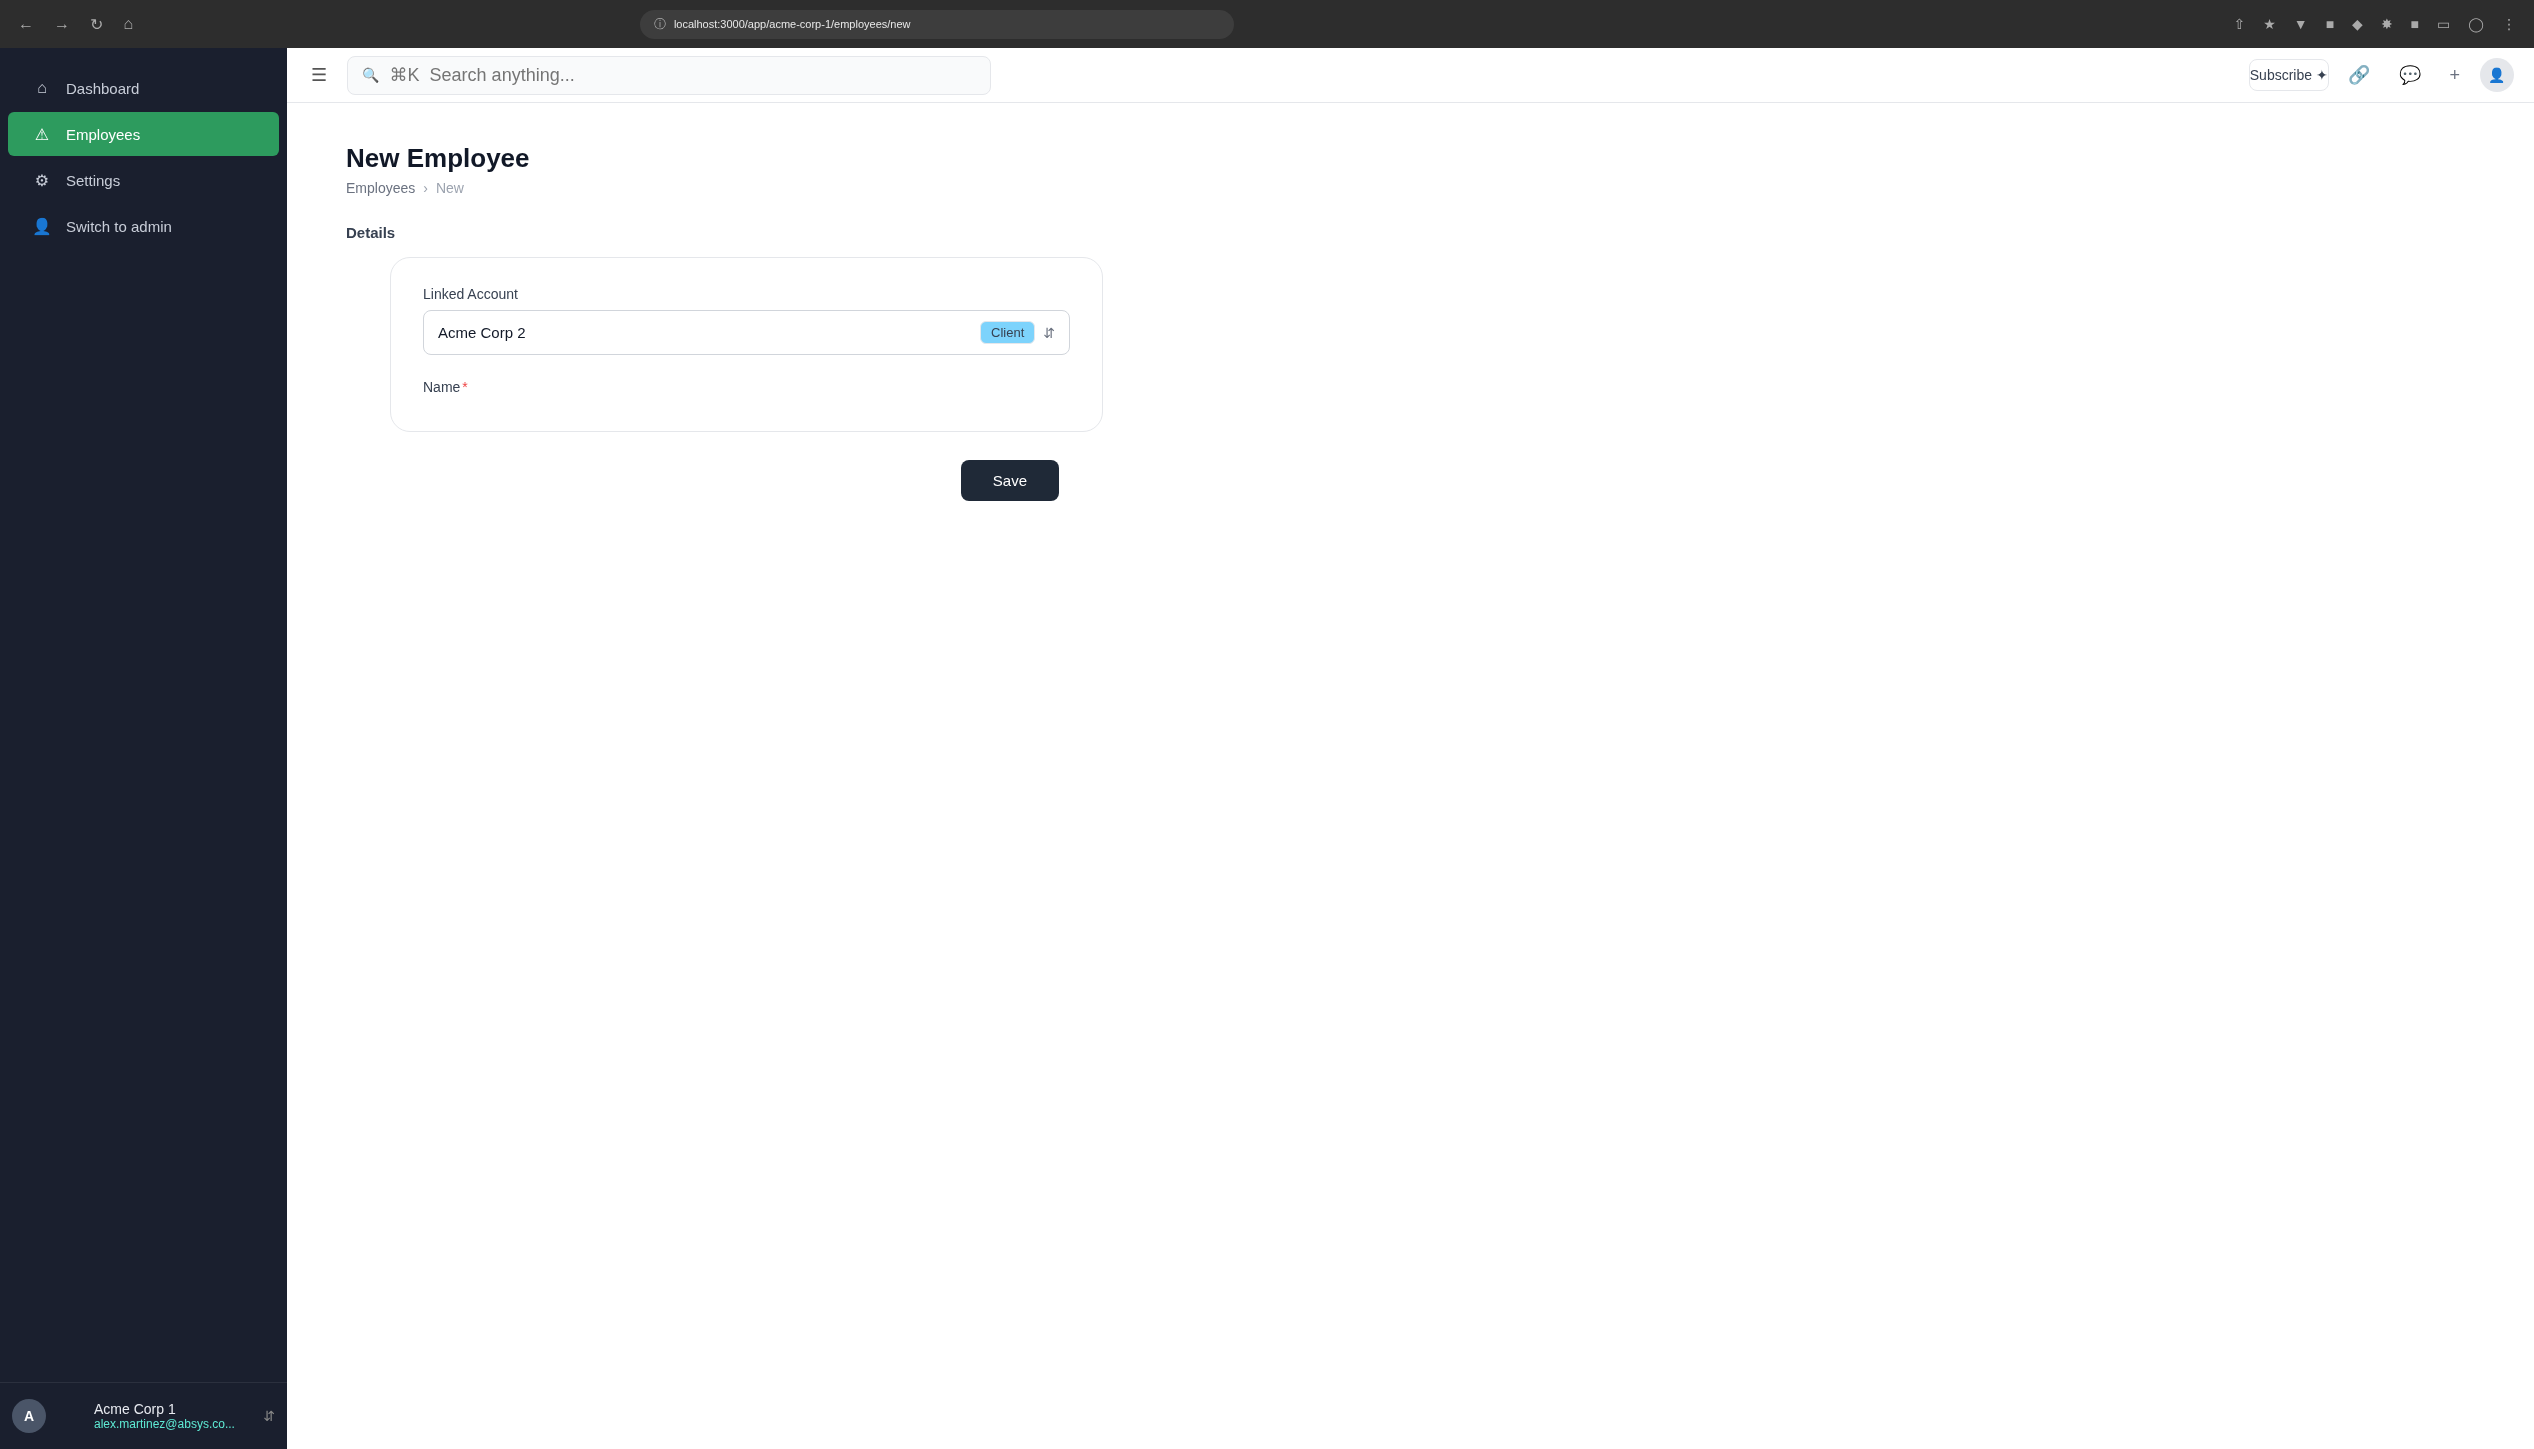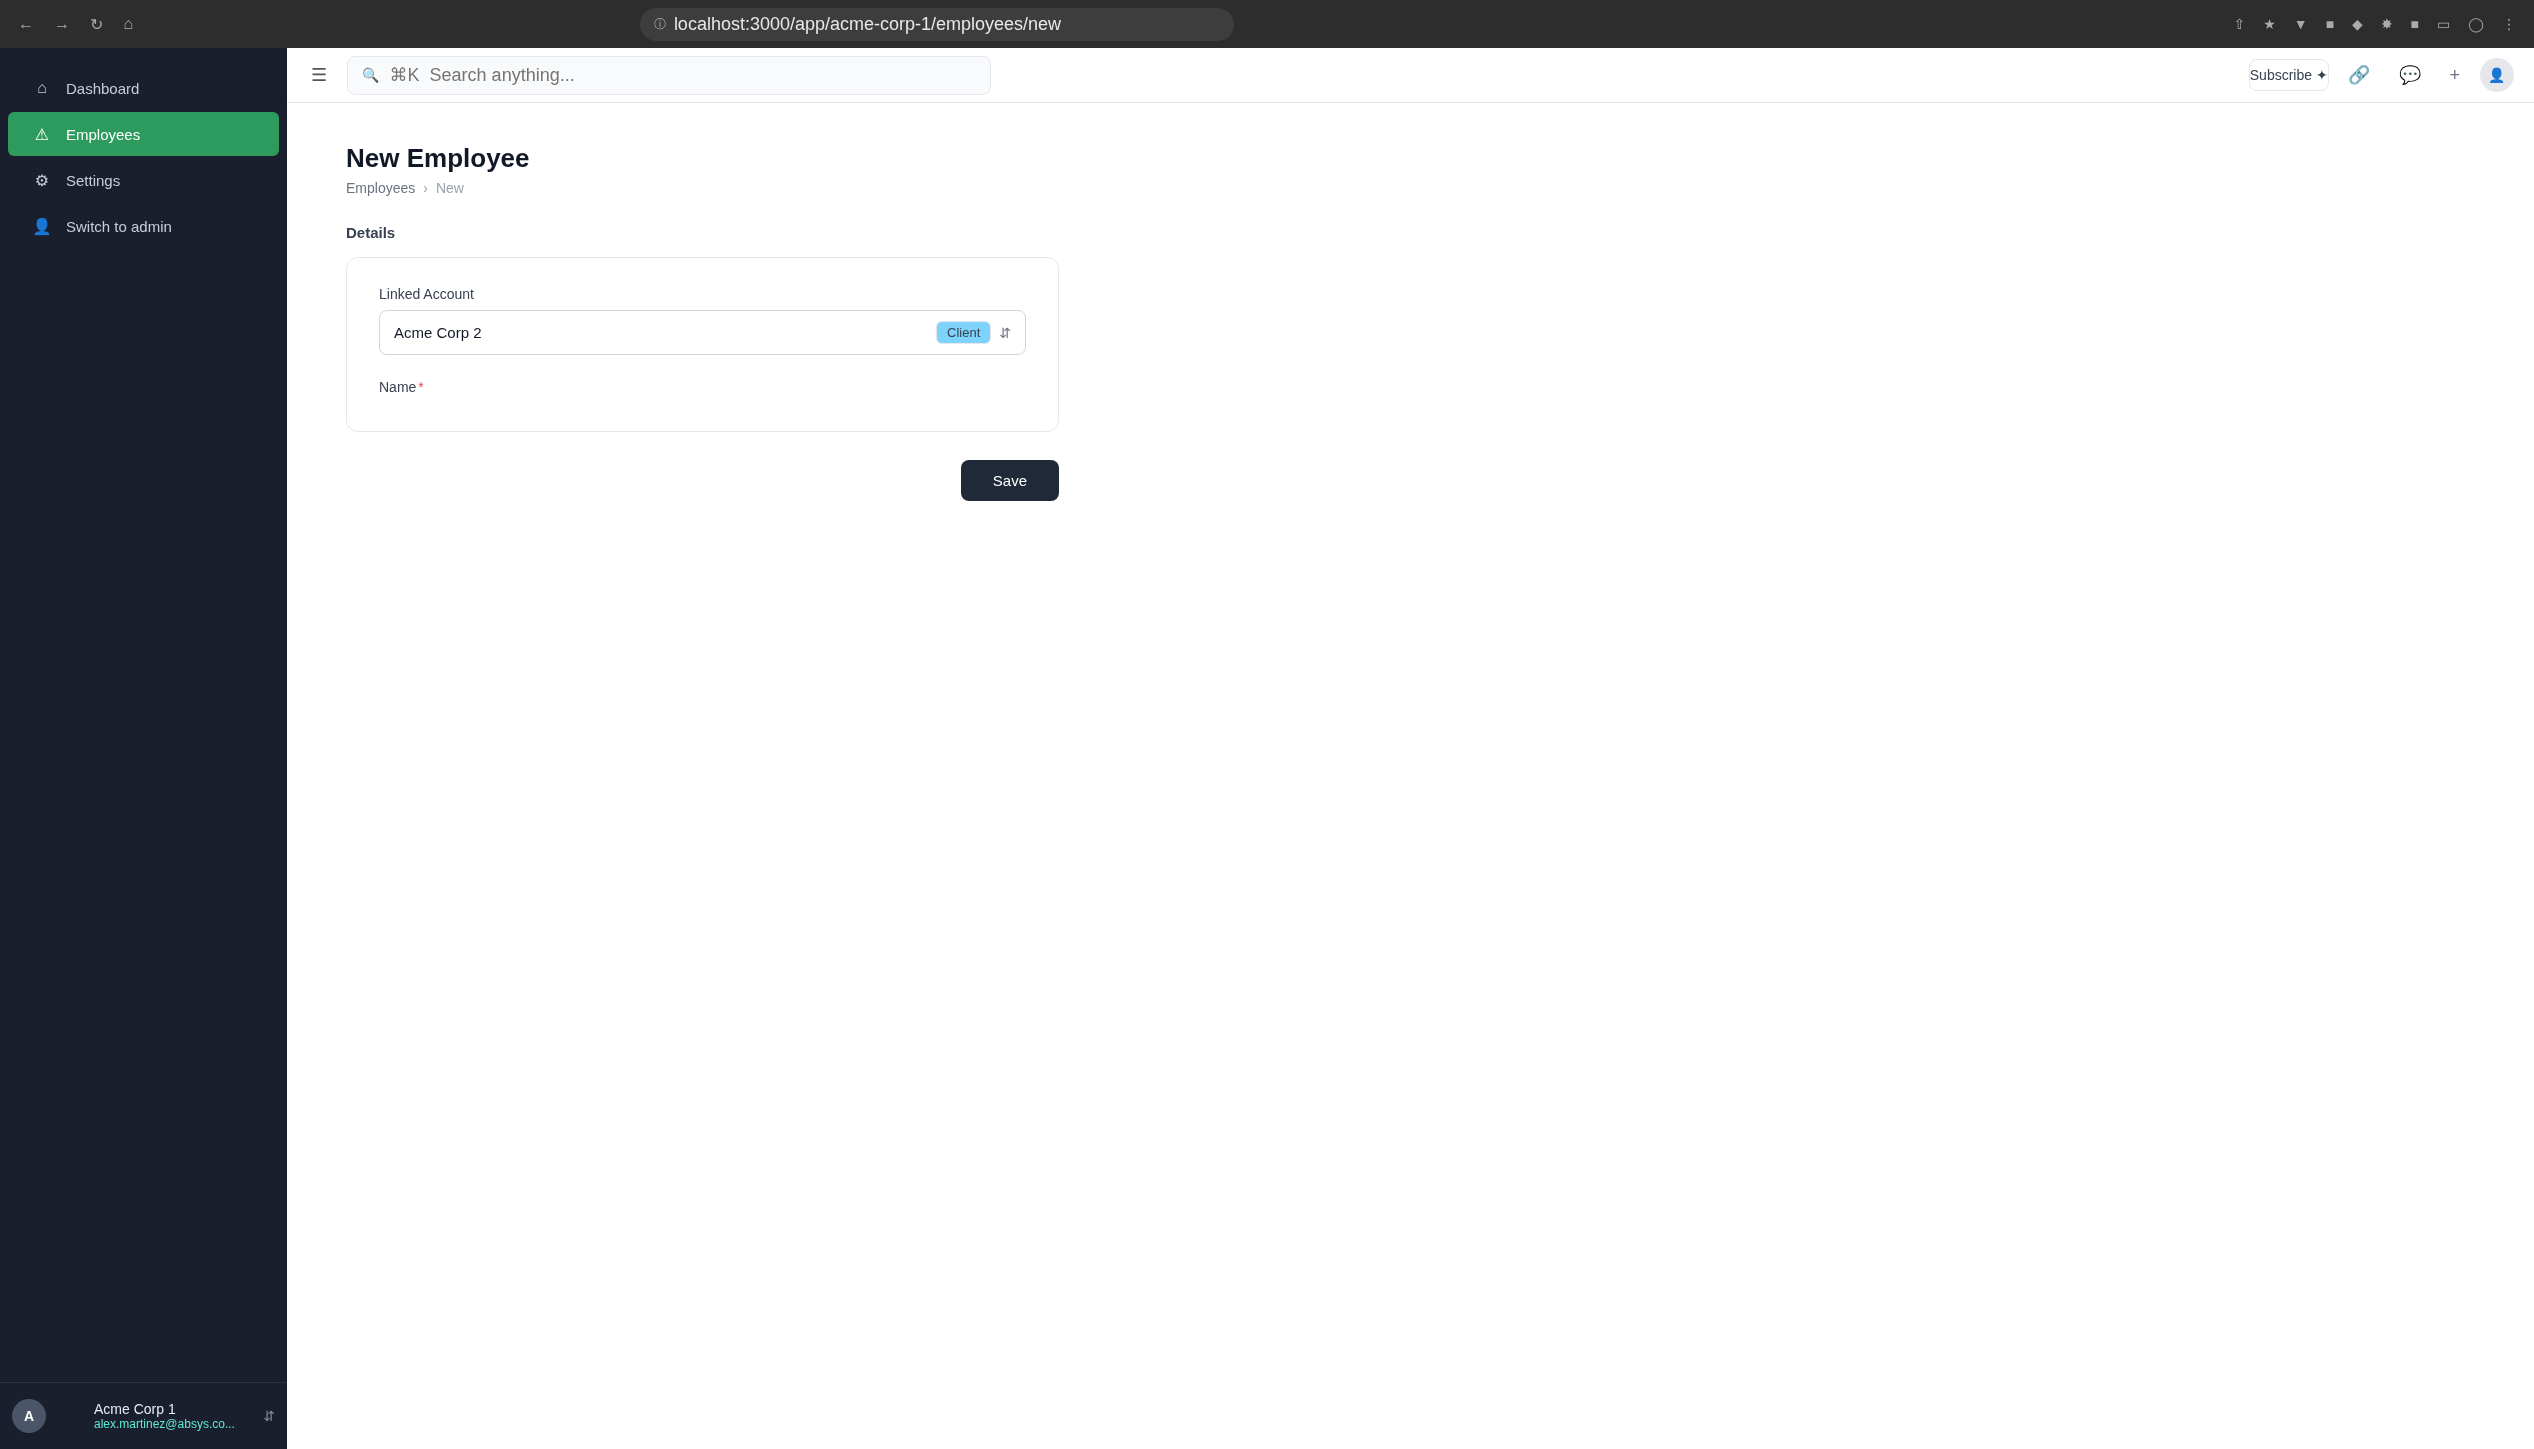--- a/index.html
+++ b/index.html
@@ -29,21 +29,21 @@
       background: #3d3d3d;
       border-radius: 20px;
       padding: 6px 14px;
       display: flex;
       align-items: center;
       gap: 8px;
       max-width: 594px;
       margin: 0 auto;
     }
     .address-bar-icon { color: #aaa; font-size: 12px; }
-    .address-bar-url { color: #e8e8e8; font-size: 18px; }
+    .address-bar-url { color: #e8e8e8; font-size: 11px; }
     .browser-actions { display: flex; gap: 6px; margin-left: auto; }
     .browser-action-btn {
       color: #aaa;
       background: none;
       border: none;
       font-size: 14px;
       cursor: pointer;
       padding: 4px 6px;
     }
 
@@ -229,24 +229,25 @@
     .section-title {
       font-size: 15px;
       font-weight: 600;
       color: #374151;
       margin-bottom: 16px;
     }
 
     .form-card {
       background: #fff;
       border: 1px solid #e5e7eb;
-      border-radius: 12px;
+      border-radius: 20px;
       padding: 28px 32px;
       max-width: 713px;
       margin-bottom: 28px;
+      margin-left: 44px;
     }
 
     .form-field { margin-bottom: 24px; }
     .form-field:last-child { margin-bottom: 0; }
 
     .form-label {
       font-size: 14px;
       color: #374151;
       margin-bottom: 8px;
       display: block;

